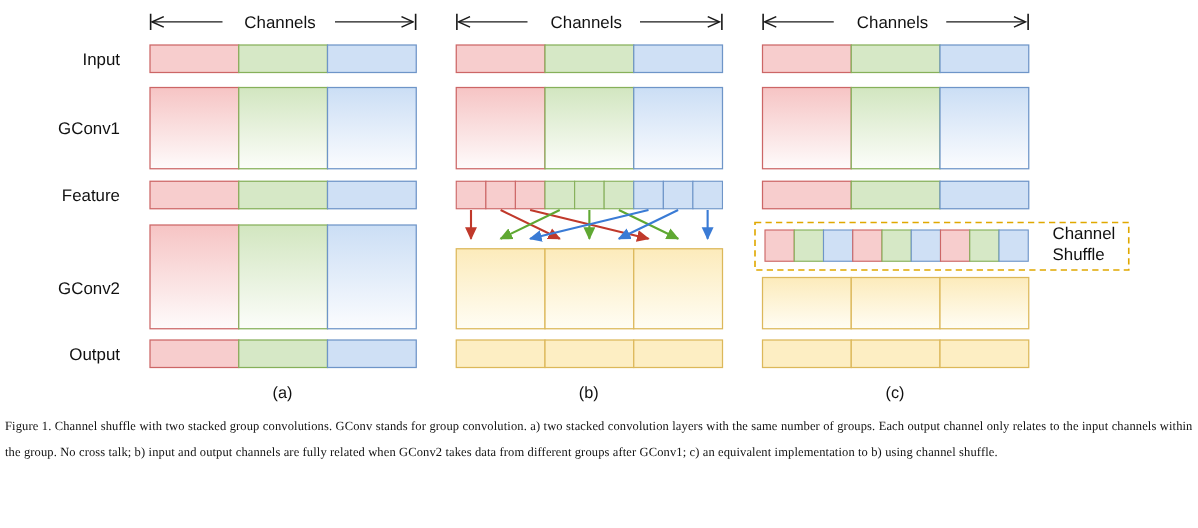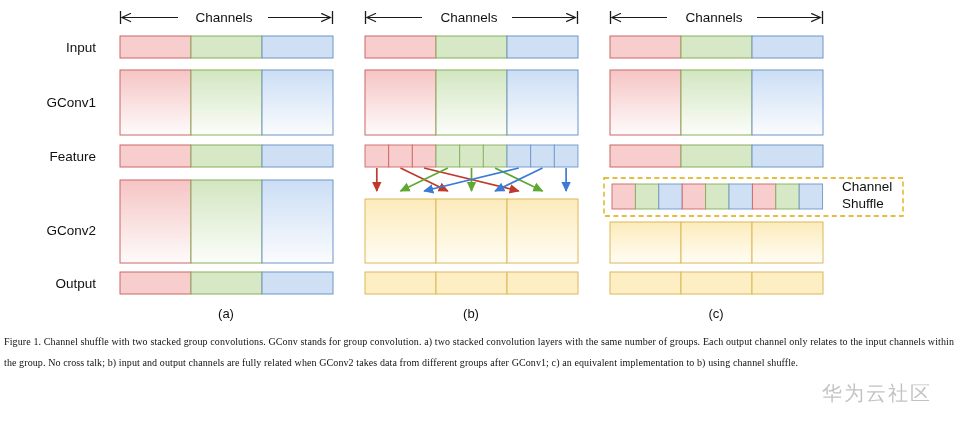--- a/index.html
+++ b/index.html
@@ -256,14 +256,13 @@
         <rect x="610" y="272" width="71" height="22" fill="#fdeec3" stroke="#dcb85a" stroke-width="1"></rect>
         <rect x="681" y="272" width="71" height="22" fill="#fdeec3" stroke="#dcb85a" stroke-width="1"></rect>
         <rect x="752" y="272" width="71" height="22" fill="#fdeec3" stroke="#dcb85a" stroke-width="1"></rect>
       </g>
 
       <text x="716" y="318" text-anchor="middle" font-size="13" fill="#111">(c)</text>
     </g>
   </svg>
 
   <div class="caption">Figure 1. Channel shuffle with two stacked group convolutions. GConv stands for group convolution. a) two stacked convolution layers with the same number of groups. Each output channel only relates to the input channels within the group. No cross talk; b) input and output channels are fully related when GConv2 takes data from different groups after GConv1; c) an equivalent implementation to b) using channel shuffle.</div>
-  <div class="watermark">华为云社区</div>
 </div>
 
 </body></html>

